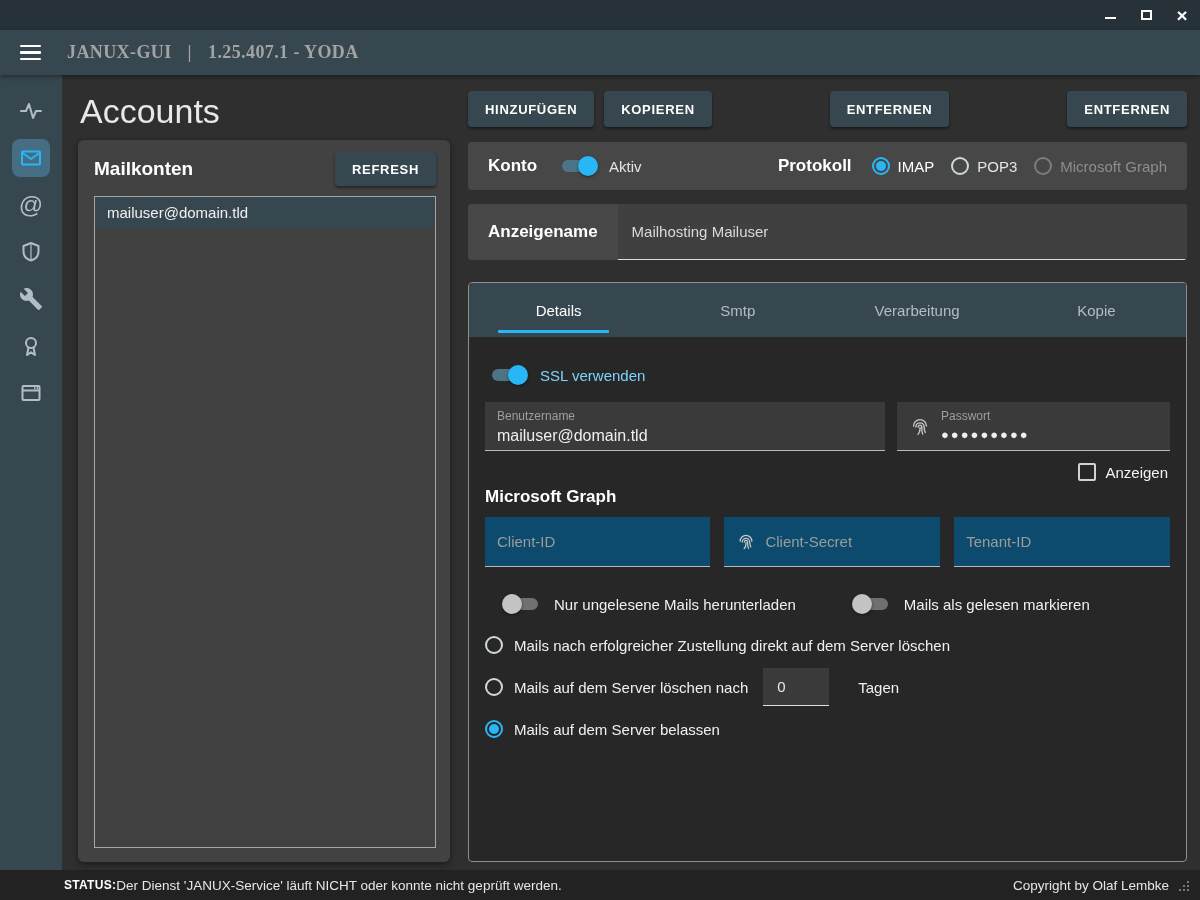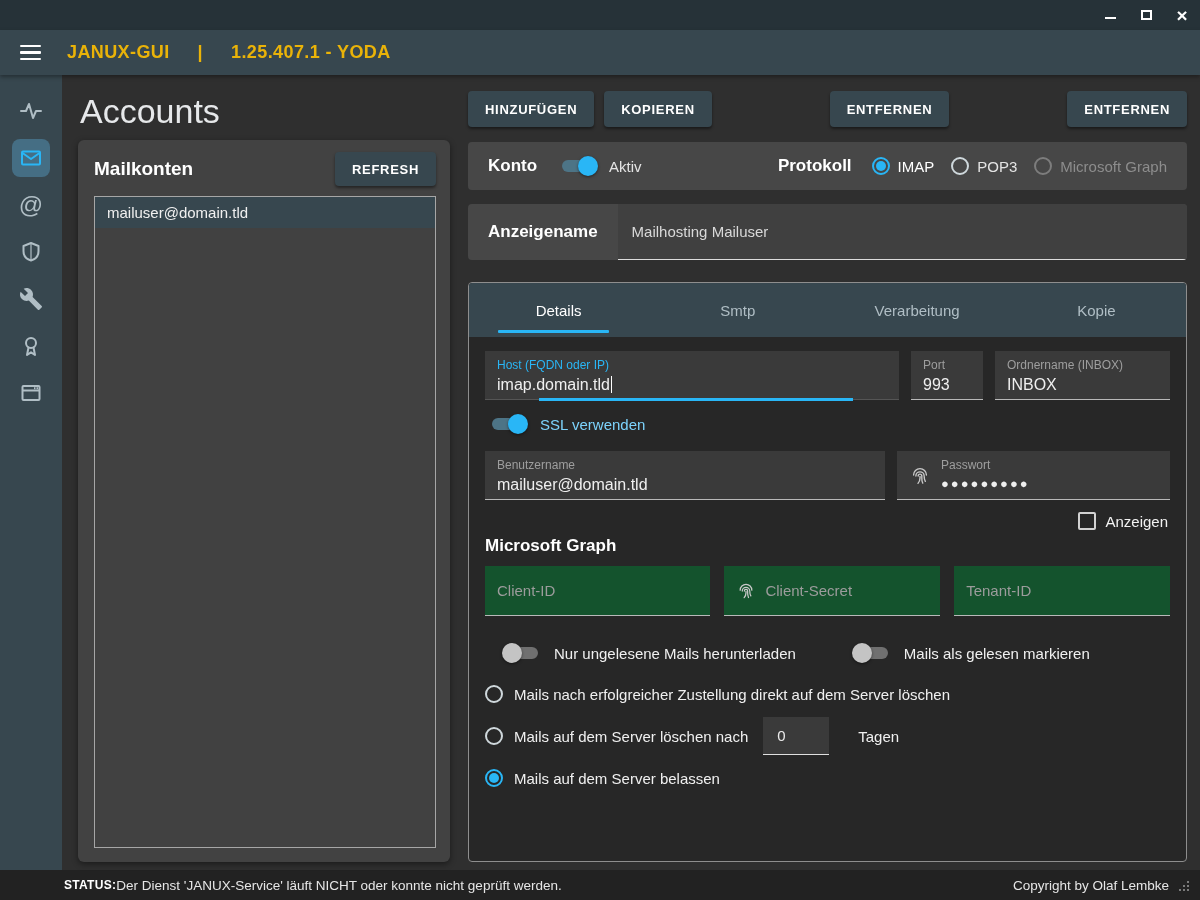--- a/index.html
+++ b/index.html
@@ -10,21 +10,21 @@
   .titlebar { height:30px; background:#263238; display:flex; align-items:center; justify-content:flex-end; }
   .wc { width:36px; height:30px; display:flex; align-items:center; justify-content:center; cursor:default; }
   .glyph-min { width:11px; height:2px; background:#fff; margin-top:6px; }
   .glyph-max { width:11px; height:10px; border:2px solid #fff; }
   .glyph-close { color:#fff; font-size:19px; line-height:1; font-weight:bold; }
 
   
   .appbar { height:45px; background:#37474f; display:flex; align-items:center; padding:0 18px; box-shadow:0 2px 4px rgba(0,0,0,.35); position:relative; z-index:5; }
   .burger { display:flex; flex-direction:column; gap:4px; cursor:pointer; padding:4px 2px; }
   .burger i { display:block; width:21px; height:2.5px; background:#fff; border-radius:1px; }
-  .app-title { margin-left:24px; font-size:18px; font-weight:bold; color:#eab308; letter-spacing:.4px; display:flex; gap:28px; }
+  .app-title { margin-left:24px; font-size:18px; font-weight:bold; color:#a3a3a3; letter-spacing:.4px; display:flex; gap:16px;font-family:Liberation Serif, serif; }
 
   
   .middle { display:flex; height:795px; }
   .sidenav { width:62px; background:#37474f; padding-top:12px; display:flex; flex-direction:column; align-items:center; flex:none; }
   .nav-item { width:62px; height:47px; display:flex; align-items:center; justify-content:center; color:#b0bec5; cursor:pointer; }
   .nav-item svg { width:24px; height:24px; }
   .nav-item .icon-box { width:38px; height:38px; border-radius:8px; display:flex; align-items:center; justify-content:center; }
   .nav-item.active .icon-box { background:#456e84; color:#29b6f6; }
   .at-glyph { font-size:24px; font-weight:400; line-height:1; }
 
@@ -84,21 +84,21 @@
 
   
   .frow { display:flex; gap:12px; }
   .field { background:#3a3a3a; border-bottom:1px solid #b9b9b9; padding:7px 12px 5px; position:relative; min-width:0; }
   .field .flabel { font-size:12px; color:#9e9e9e; margin-bottom:4px; white-space:nowrap; }
   .field .fvalue { font-size:16px; color:#efefef; white-space:nowrap; }
   .field.focused { border-bottom-color:#555; }
   .field.focused .flabel { color:#29b6f6; }
   .focus-bar { position:absolute; bottom:-2px; left:13%; right:11%; height:3px; background:#29b6f6; }
   .caret { display:inline-block; width:1px; height:17px; background:#fff; vertical-align:-3px; margin-left:1px; }
-  .field-ph { background:#14532d; border-bottom:1px solid #b9b9b9; display:flex; align-items:center; gap:9px; padding:0 12px; font-size:15px; color:#9c9c9c; height:50px; }
+  .field-ph { background:#0c4a6e; border-bottom:1px solid #b9b9b9; display:flex; align-items:center; gap:9px; padding:0 12px; font-size:15px; color:#9c9c9c; height:50px; }
   .fp-wrap { display:flex; align-items:center; gap:8px; }
   .fp-icon { color:#c9c9c9; flex:none; }
 
   .ssl-row { margin:14px 0 17px; display:flex; align-items:center; gap:13px; padding-left:4px; }
   .show-row { margin-top:12px; display:flex; justify-content:flex-end; align-items:center; gap:9px; font-size:15px; color:#f2f2f2; padding-right:2px; }
   .graph-title { margin:6px 0 10px; font-size:17px; font-weight:bold; color:#fff; }
 
   .tog-row { margin:27px 0 8px; display:flex; align-items:center; padding-left:18px; }
   .tog-row .tlabel { margin-left:13px; font-size:15px; color:#f0f0f0; }
   .tog-row .g2 { margin-left:57px; display:flex; align-items:center; }
@@ -247,35 +247,20 @@
       <div class="detail-panel">
         <div class="tabbar">
           <div class="tab active">Details</div>
           <div class="tab">Smtp</div>
           <div class="tab">Verarbeitung</div>
           <div class="tab">Kopie</div>
         </div>
 
         <div class="tab-content">
 
-          <div class="frow">
-            <div class="field focused" style="flex:1">
-              <div class="flabel">Host (FQDN oder IP)</div>
-              <div class="fvalue"><span>imap.domain.tld</span><span class="caret"></span></div>
-              <i class="focus-bar"></i>
-            </div>
-            <div class="field" style="width:72px">
-              <div class="flabel">Port</div>
-              <div class="fvalue">993</div>
-            </div>
-            <div class="field" style="width:175px">
-              <div class="flabel">Ordnername (INBOX)</div>
-              <div class="fvalue">INBOX</div>
-            </div>
-          </div>
 
           <div class="ssl-row">
             <span class="toggle on">
                 <i class="track"></i>
                 <i class="thumb"></i>
               </span>
             <span class="lbl-normal" style="color:#7dd3fc">SSL verwenden</span>
           </div>
 
           <div class="frow">

